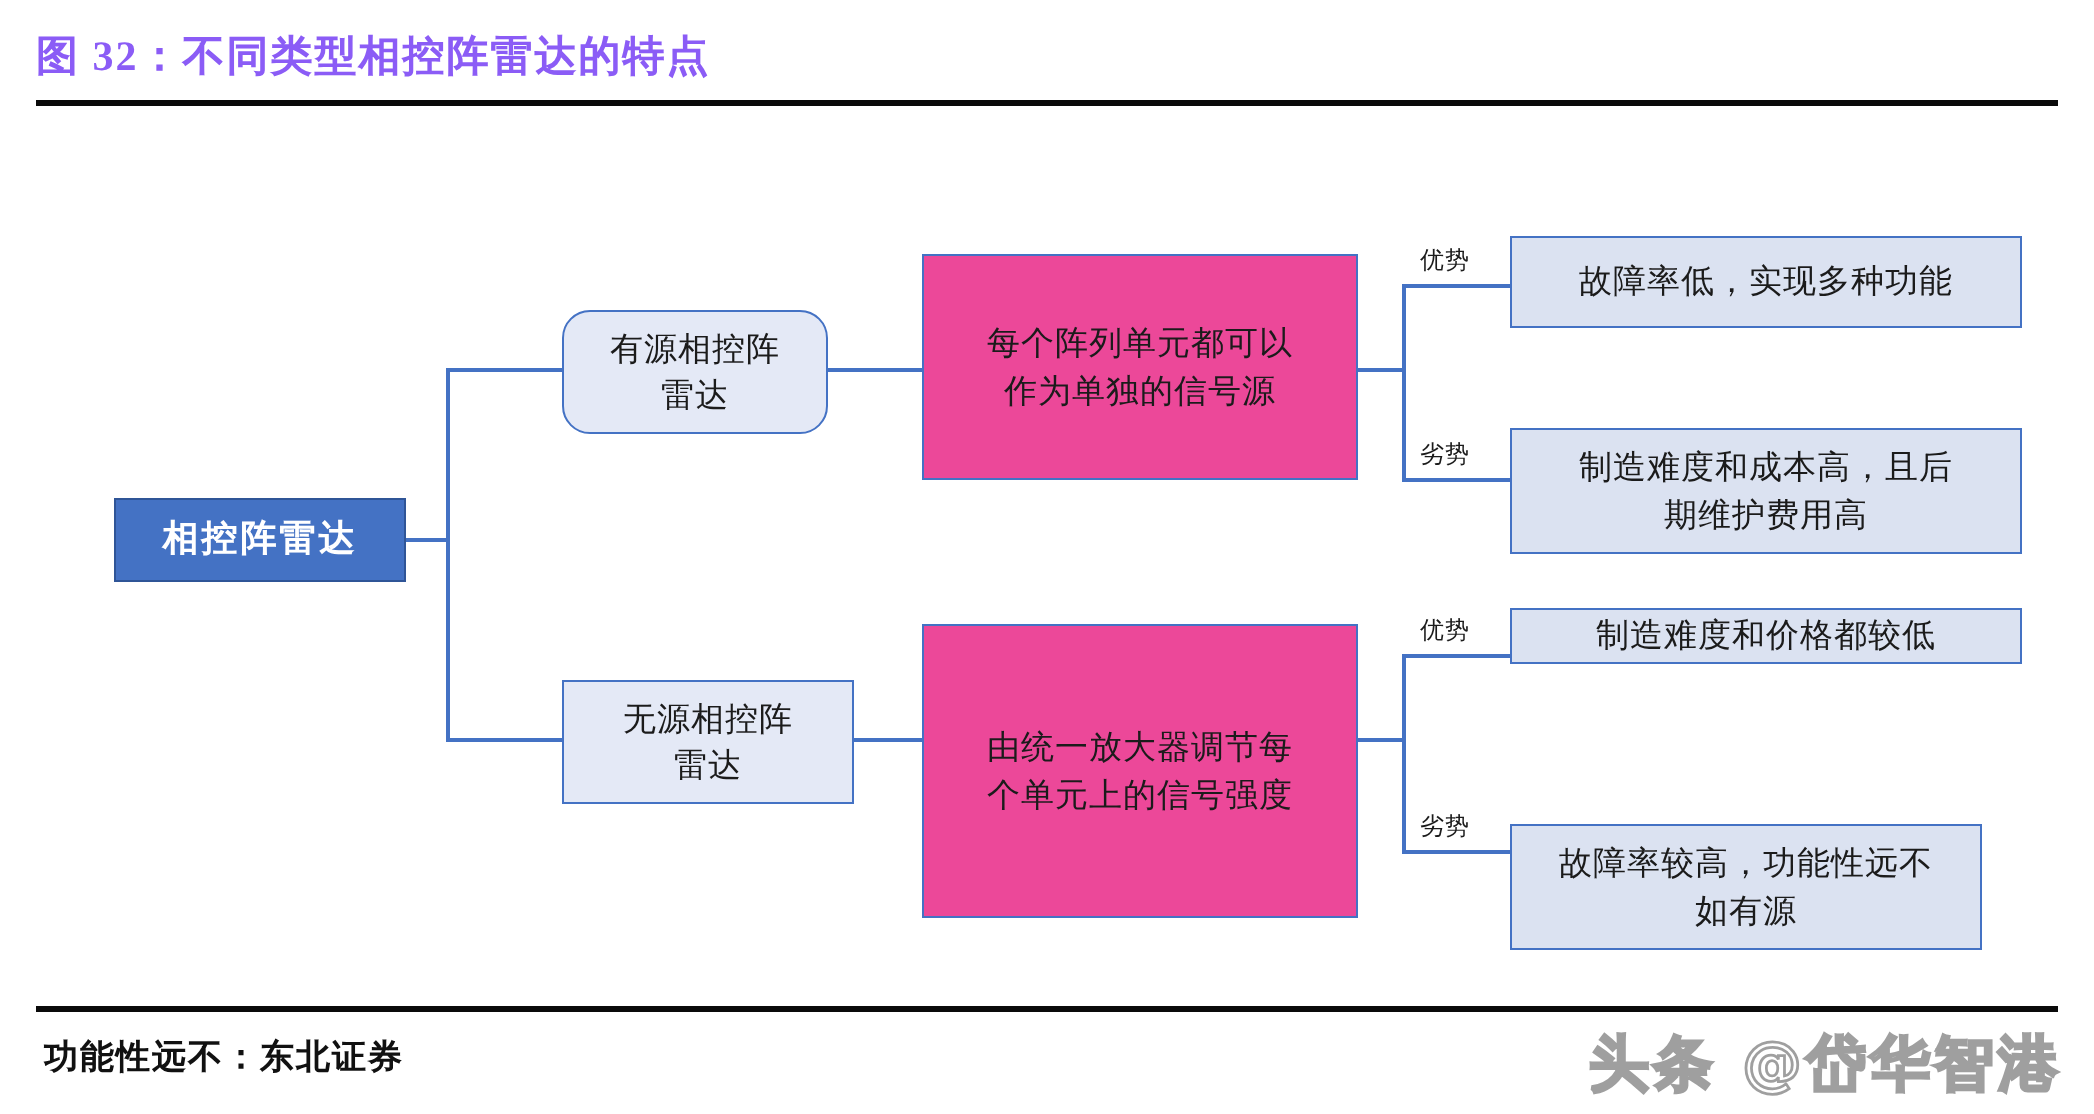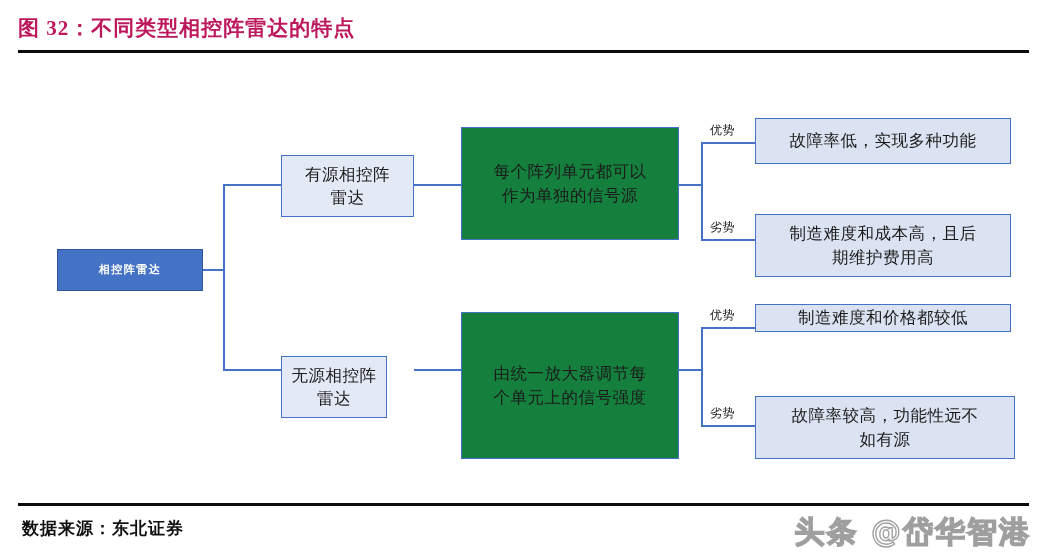--- a/index.html
+++ b/index.html
@@ -15,21 +15,21 @@
     overflow: hidden;
   }
 
   
   #figure-title {
     position: absolute;
     left: 18px;
     top: 14px;
     font-size: 21px;
     font-weight: bold;
-    color: #be185d;
+    color: #8b5cf6;
     letter-spacing: 1px;
     white-space: nowrap;
   }
   #title-rule {
     position: absolute;
     left: 18px;
     top: 50px;
     width: 1011px;
     height: 3px;
     background: #0a0a0a;
@@ -87,35 +87,35 @@
     text-align: center;
     line-height: 1.42;
     color: #1b1b1b;
     z-index: 3;
   }
 
   .node-root {
     background: #4472C4;
     border: 1px solid #2f5597;
     color: #ffffff;
-    font-size: 11px;
+    font-size: 18px;
     font-weight: bold;
     letter-spacing: 1.5px;
     align-items: center;
   }
 
   .node-level2 {
     background: #E4E9F6;
     border: 1.6px solid #4472C4;
     font-size: 16.5px;
     letter-spacing: 0.5px;
   }
 
   .node-level3 {
-    background: #15803d;
+    background: #ec4899;
     border: 1.6px solid #4472C4;
     font-size: 16.5px;
     letter-spacing: 0.5px;
     padding: 0 10px;
   }
 
   .node-leaf {
     background: #DBE2F1;
     border: 1.6px solid #4472C4;
     font-size: 16.5px;
@@ -173,26 +173,26 @@
 
   <div class="conn conn-h" style="left:679px; top:313px; width:24px;"></div>
   <div class="conn conn-v" style="left:701px; top:271px; height:99px;"></div>
   <div class="conn conn-h" style="left:701px; top:271px; width:54px;"></div>
   <div class="conn conn-h" style="left:701px; top:369px; width:54px;"></div>
 
   <div class="node node-root" style="left:57px; top:193px; width:146px; height:42px;">
     <span class="node-text">相控阵雷达</span>
   </div>
 
-  <div class="node node-level2" style="left:281px; top:99px; width:133px; height:62px;">
+  <div class="node node-level2" style="left:281px; top:99px; width:133px; height:62px;border-radius:14px;">
     <span class="node-text">有源相控阵
 雷达</span>
   </div>
 
-  <div class="node node-level2" style="left:281px; top:284px; width:106px; height:62px;margin-top:16px;">
+  <div class="node node-level2" style="left:281px; top:284px; width:146px; height:62px;">
     <span class="node-text">无源相控阵
 雷达</span>
   </div>
 
   <div class="node node-level3" style="left:461px; top:71px; width:218px; height:113px;">
     <span class="node-text">每个阵列单元都可以
 作为单独的信号源</span>
   </div>
 
   <div class="node node-level3" style="left:461px; top:256px; width:218px; height:147px;">
@@ -206,27 +206,27 @@
   </div>
 
   <div class="node node-leaf" style="left:755px; top:62px; width:256px; height:46px;">
     <span class="node-text">故障率低，实现多种功能</span>
   </div>
 
   <div class="node node-leaf" style="left:755px; top:248px; width:256px; height:28px;">
     <span class="node-text">制造难度和价格都较低</span>
   </div>
 
-  <div class="node node-leaf" style="left:755px; top:340px; width:260px; height:63px;">
+  <div class="node node-leaf" style="left:755px; top:356px; width:236px; height:63px;">
     <span class="node-text">故障率较高，功能性远不
 如有源</span>
   </div>
 
   <div class="edge-label" style="left:708px; top:66px;">优势</div>
   <div class="edge-label" style="left:708px; top:163px;">劣势</div>
   <div class="edge-label" style="left:708px; top:251px;">优势</div>
   <div class="edge-label" style="left:708px; top:349px;">劣势</div>
 
 </div>
 
 <div id="footer-rule"></div>
-<div id="source-note">数据来源：东北证券</div>
+<div id="source-note">功能性远不：东北证券</div>
 <div id="watermark">头条 @岱华智港</div>
 
 </body></html>

